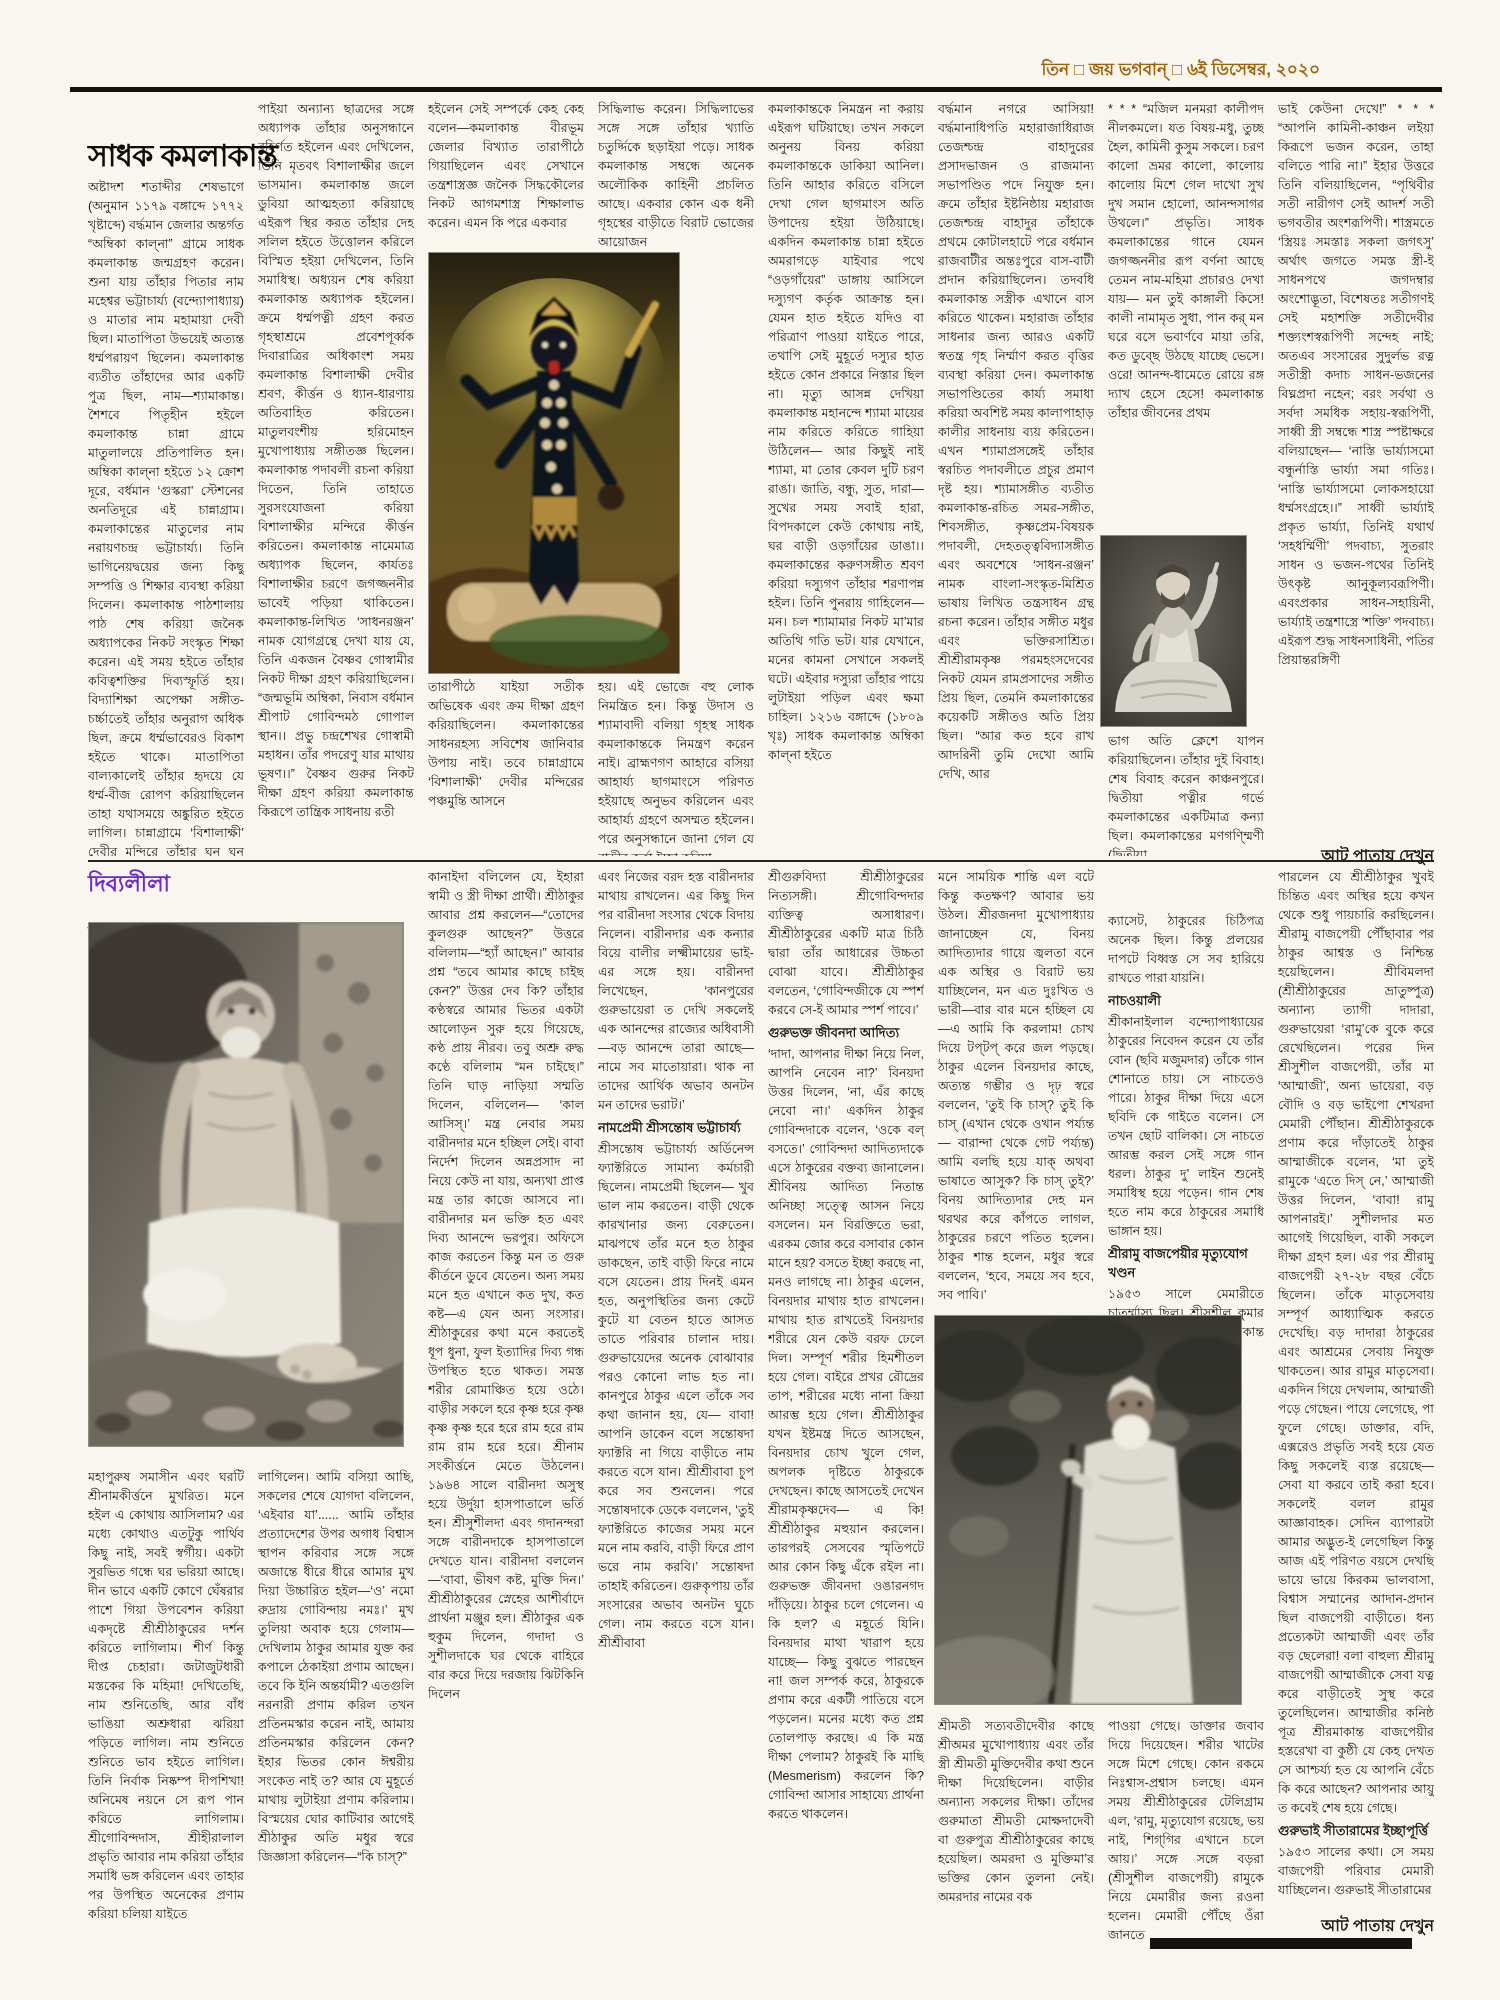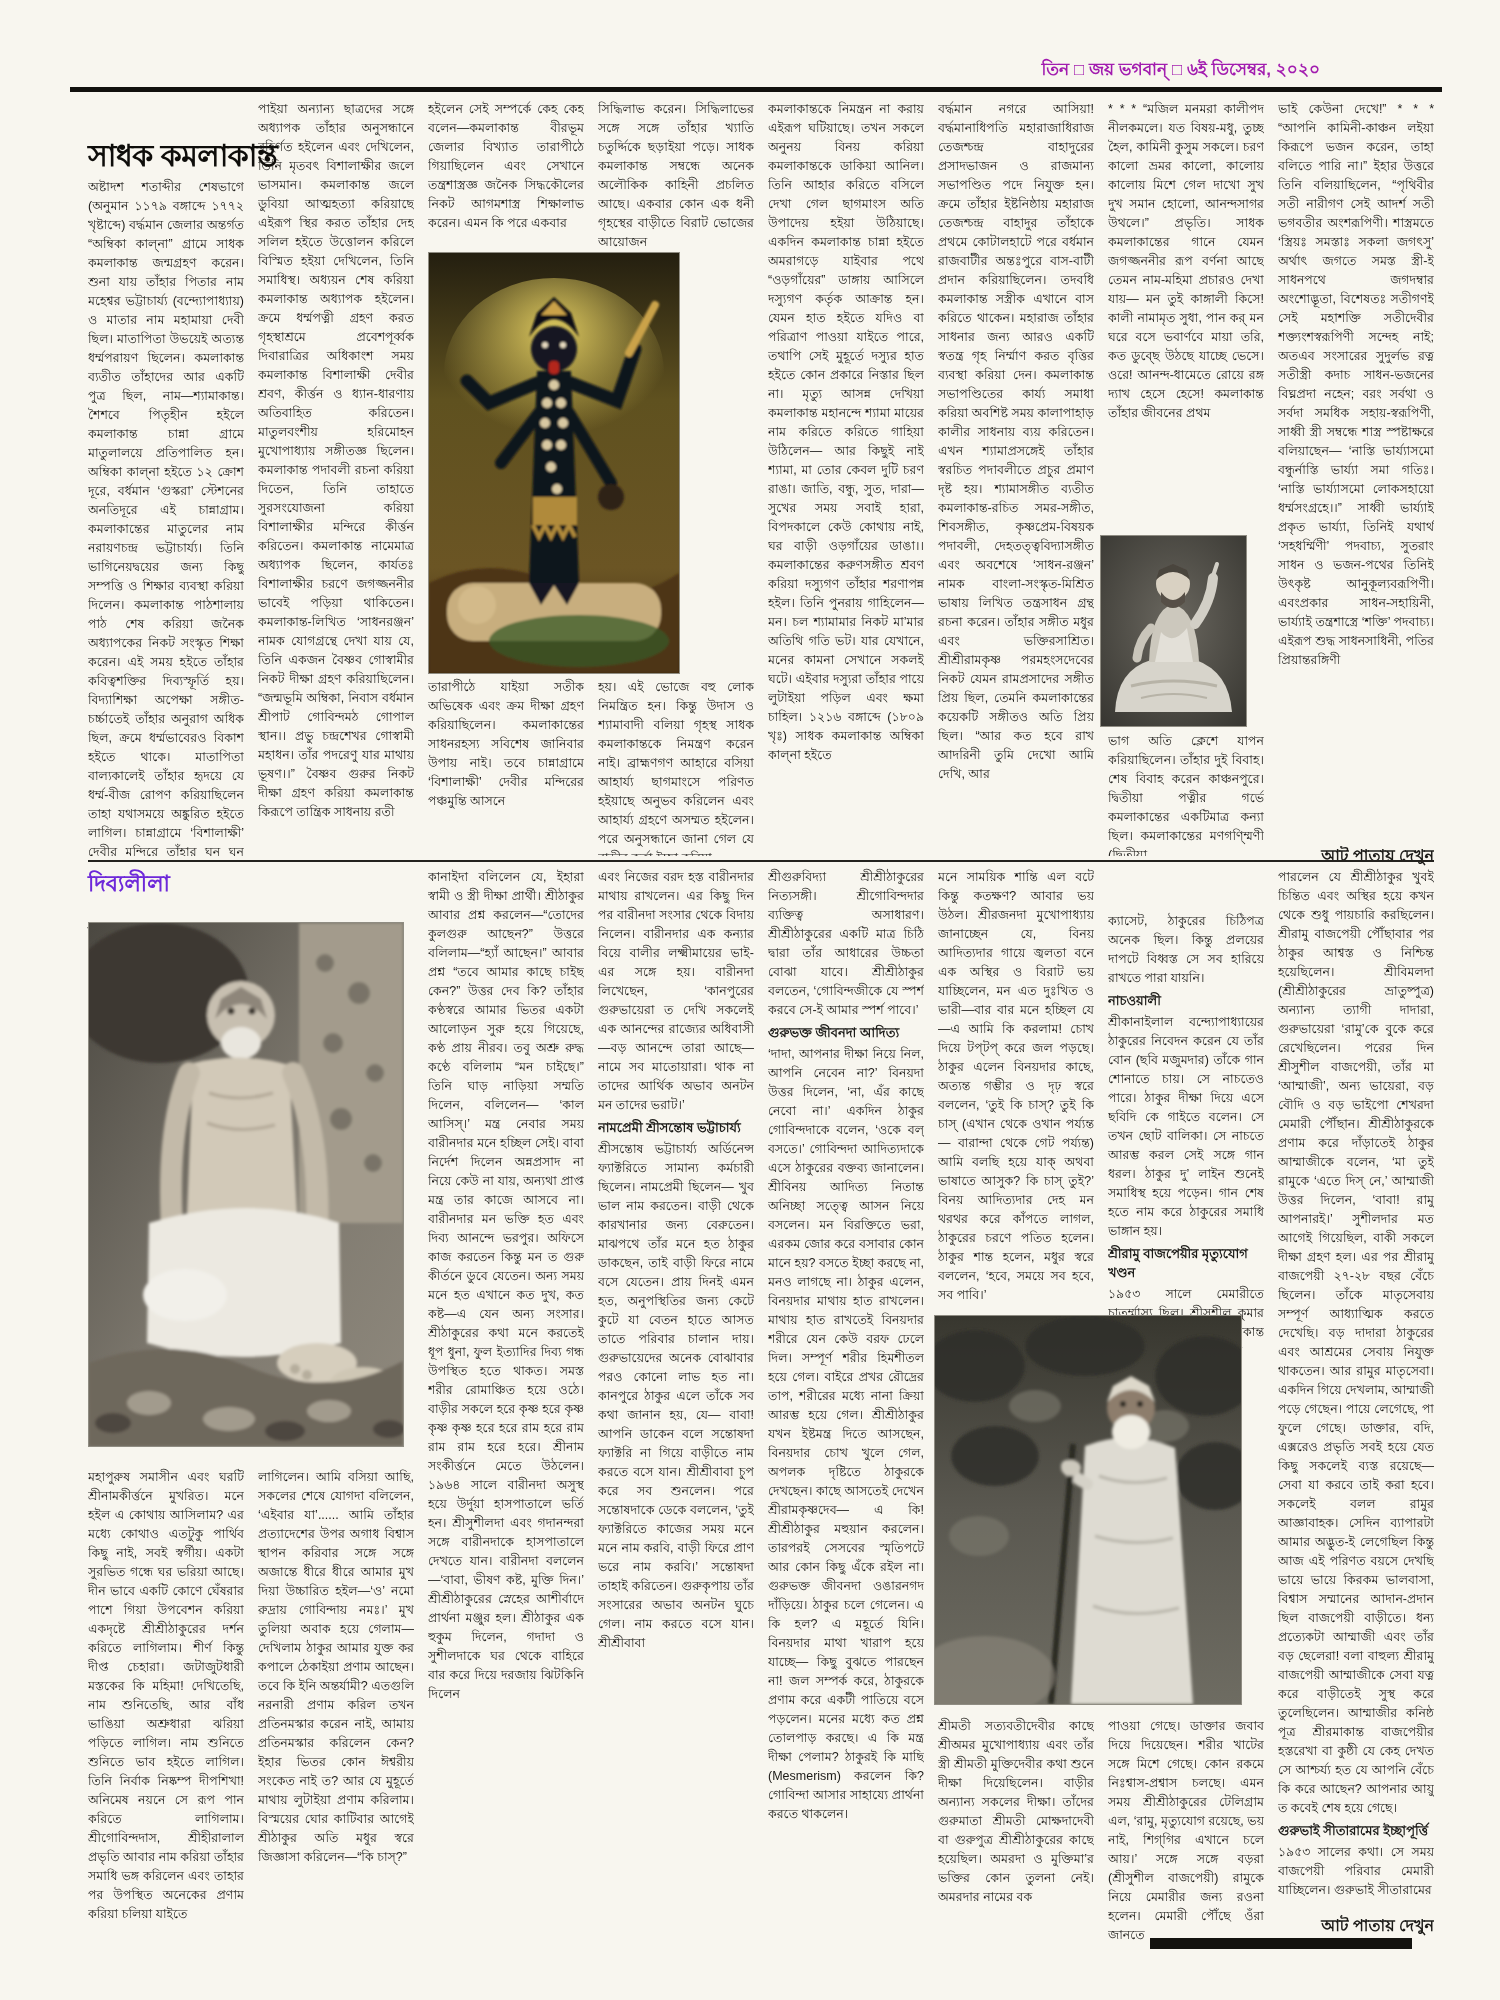--- a/index.html
+++ b/index.html
@@ -8,21 +8,21 @@
     background:#f8f6ef; color:#181715; overflow:hidden;
     font-family:"Liberation Sans","DejaVu Sans",sans-serif;
   }
   .logo{
     position:absolute; left:80px; top:30px; font-size:44px; font-weight:bold;
     color:#c41f1f; letter-spacing:1px; font-style:italic;
     text-shadow:2px 2px 0 rgba(122,16,16,.35);
   }
   .dateline{
     position:absolute; left:700px; top:56px; width:620px; text-align:right;
-    font-size:17px; font-weight:bold; color:#a21caf;
+    font-size:17px; font-weight:bold; color:#a16207;
   }
   .rule-top{position:absolute; left:70px; top:87px; width:1372px; height:5px; background:#12110e;}
   .divider{position:absolute; left:88px; top:860px; width:1346px; height:2px; background:#23221e;}
   .rule-bottom{position:absolute; left:1150px; top:1938px; width:262px; height:11px; background:#14130f;}
   .headline1{
     position:absolute; left:88px; top:132px; width:330px; font-size:30px; font-weight:bold;
     color:#0e0d0a; letter-spacing:-0.5px; white-space:nowrap;
   }
   .headline2{
     position:absolute; left:88px; top:866px; font-size:22px; font-weight:bold; color:#6d28d9;

